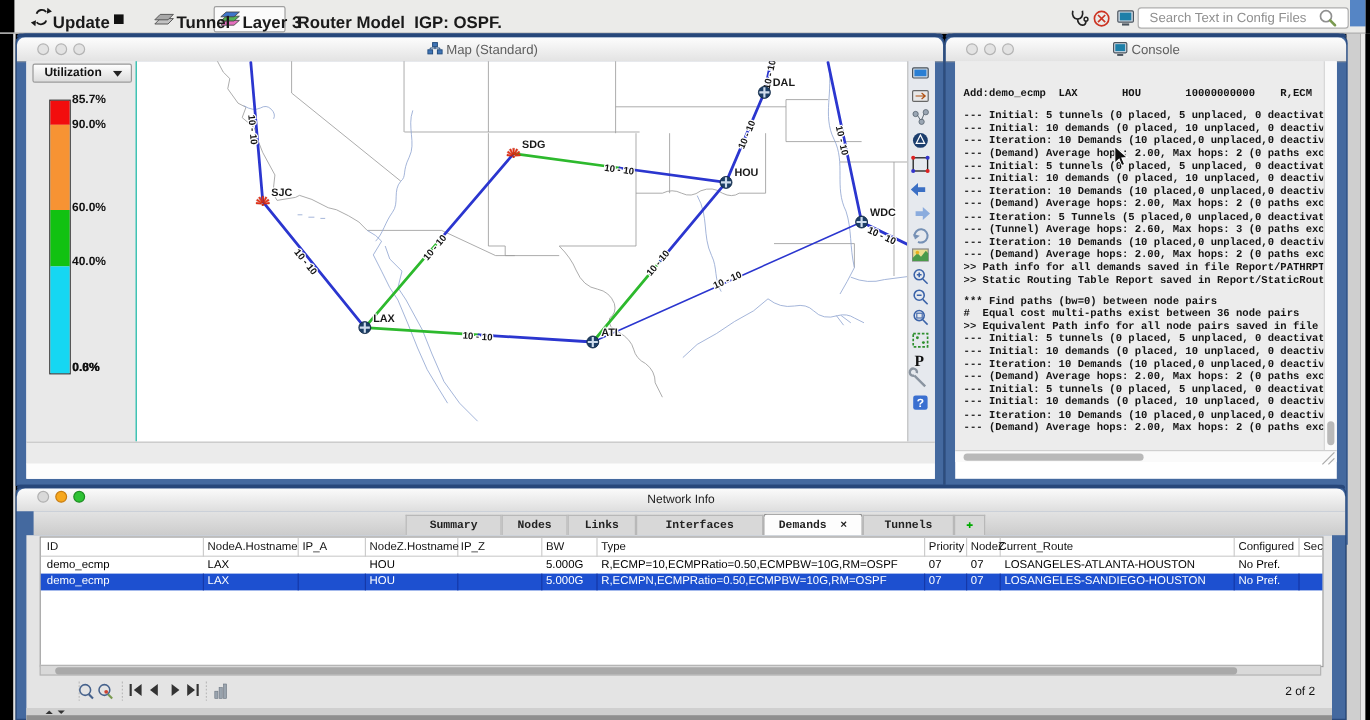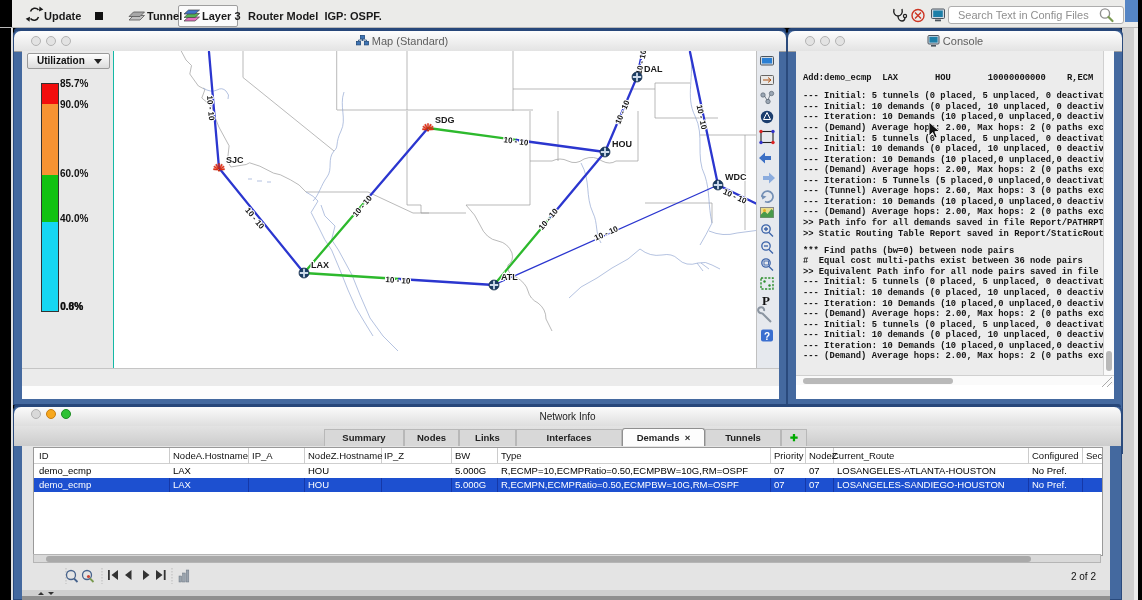--- a/index.html
+++ b/index.html
@@ -2,21 +2,21 @@
 <html><head>
 <meta charset="utf-8">
 <style>
 html,body{margin:0;padding:0;background:#000;}
 #page{position:relative;width:1142px;height:600px;background:#000;overflow:hidden;
   font-family:"Liberation Sans",sans-serif;}
 .abs{position:absolute;}
 
 #topbar{left:0;top:0;width:1142px;height:27px;background:#ebebe9;border-bottom:1px solid #b9b9b9;}
 #topblack{left:0;top:0;width:12px;height:27px;background:#000;}
-.tbtext{position:absolute;top:10px;font-size:11px;font-weight:bold;color:#1a1a1a;z-index:3;}
+.tbtext{position:absolute;top:10px;font-size:14px;font-weight:bold;color:#1a1a1a;z-index:3;}
 #layer3btn{position:absolute;left:178px;top:5px;width:58px;height:20px;z-index:1;background:#fbfbfb;
   border:1px solid #9f9f9f;border-radius:2px;}
 #searchbox{position:absolute;left:948px;top:6px;width:174px;height:16px;background:#fff;
   border:1px solid #adadad;border-radius:3px;}
 #searchbox span{position:absolute;left:9px;top:2px;font-size:11px;color:#8f8f8f;}
 
 .win{position:absolute;background:#44699f;border-radius:8px 8px 0 0;
   box-shadow:inset 0 0 0 1px #2a4a7c;}
 .wintop{position:absolute;left:1px;top:0;right:1px;height:3px;background:#27477a;border-radius:8px 8px 0 0;}
 .titlebar{position:absolute;left:1px;top:3px;right:1px;height:20px;
@@ -44,21 +44,21 @@
   font-size:8.8px;font-weight:bold;line-height:10.56px;color:#141414;}
 #convscroll{position:absolute;left:307px;top:0;width:11px;height:324px;background:#fafafa;border-left:1px solid #d0d0d0;box-sizing:border-box;}
 #conhscroll{position:absolute;left:0;top:324px;width:318px;height:10px;background:#fafafa;border-top:1px solid #d0d0d0;box-sizing:border-box;}
 #conthumbh{position:absolute;left:7px;top:2px;width:150px;height:6px;background:#b9b9b9;border-radius:3px;}
 #conthumbv{position:absolute;left:2px;top:300px;width:6px;height:20px;background:#b9b9b9;border-radius:3px;}
 
 #niwin{left:13px;top:404px;width:1109px;height:196px;border-radius:8px 8px 0 0;}
 #nititle{position:absolute;left:1px;top:3px;right:1px;height:19px;
   background:linear-gradient(#fbfbfb,#dedede);border-radius:7px 7px 0 0;}
 #nititle .wtitle{font-size:10px;color:#222;top:4px;}
-#tabsrow{position:absolute;left:1px;top:22px;right:1px;height:20px;background:linear-gradient(#e3e3e3,#cccccc);}
+#tabsrow{position:absolute;left:15px;top:22px;right:1px;height:20px;background:linear-gradient(#e3e3e3,#cccccc);font-family:Liberation Mono, monospace;}
 .tab{position:absolute;top:3px;height:17px;background:#d8d8d8;border:1px solid #b8b8b8;border-bottom:none;
   box-sizing:border-box;font-size:9.5px;font-weight:bold;color:#222;text-align:center;line-height:15px;}
 #nicontent{position:absolute;left:9px;top:42px;right:12px;bottom:0;background:#e4e4e4;}
 #nitable{position:absolute;left:11px;top:1px;width:1068px;height:107px;background:#fff;border:1px solid #999;}
 .hc{position:absolute;top:2px;font-size:9.5px;color:#111;white-space:nowrap;}
 .r1c{position:absolute;top:1px;font-size:9.5px;color:#000;white-space:nowrap;}
 .colline{position:absolute;top:0;width:1px;height:16px;background:#ccc;}
 #row1{position:absolute;left:0;top:16px;width:100%;height:14px;}
 #row2{position:absolute;left:0;top:30px;width:100%;height:14px;background:#1d50d0;color:#fff;}
 #row2 .r1c{color:#fff;}

